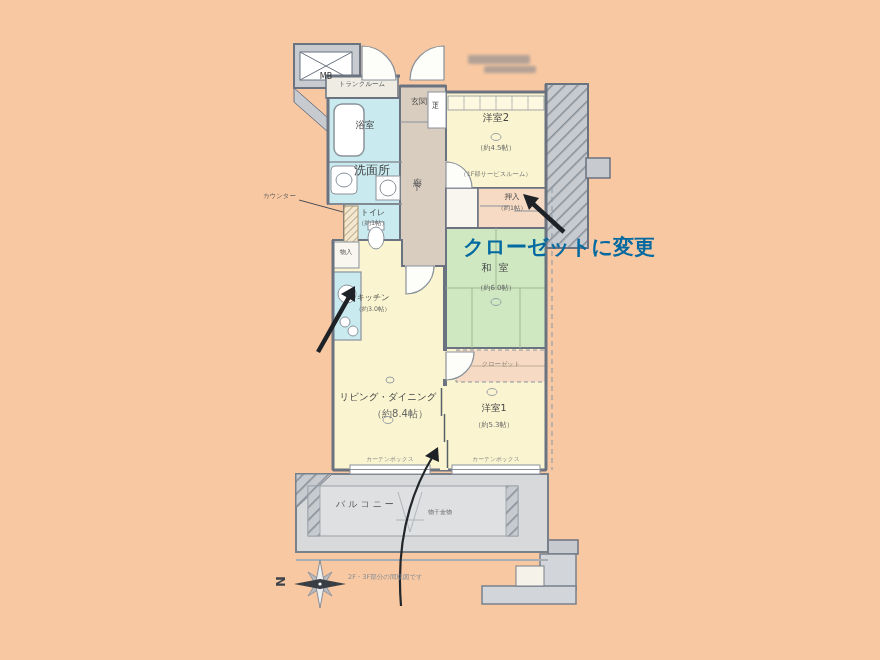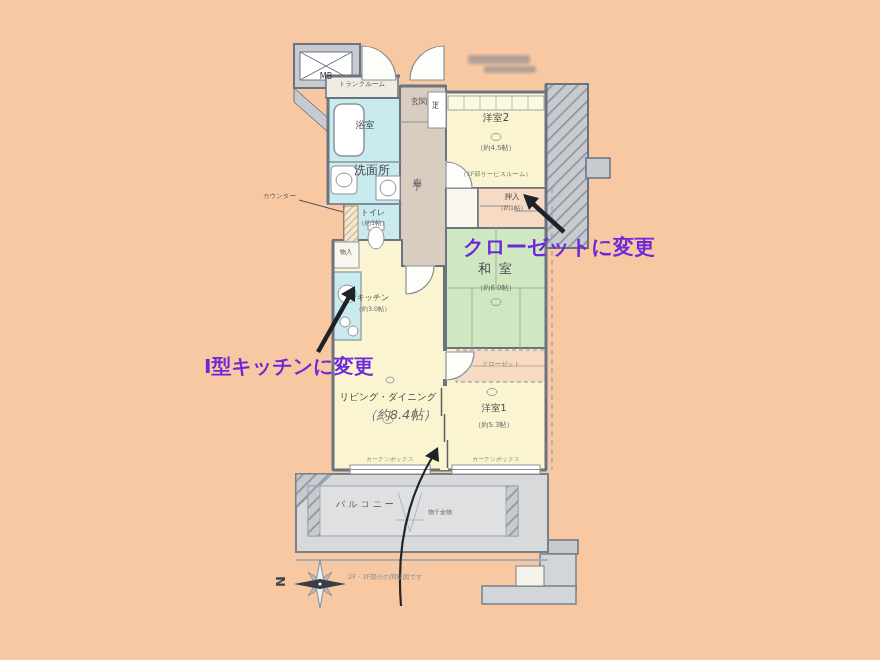--- a/index.html
+++ b/index.html
@@ -14,21 +14,21 @@
   .dim{color:#666;text-align:center;}
   .faint{color:#858c94;}
   .vert{writing-mode:vertical-rl;text-orientation:upright;}
   .blurry{filter:blur(0.4px);}
   .smudge{position:absolute;background:rgba(122,130,140,.55);filter:blur(1.6px);border-radius:2px;}
   .watermark{
     position:absolute;left:182px;top:301px;font-size:40px;font-weight:800;
     color:#82705f;opacity:.92;letter-spacing:1px;white-space:nowrap;filter:blur(.3px);
   }
   .anno{
-    position:absolute;font-weight:700;color:#6d28d9;white-space:nowrap;filter:blur(.3px);
+    position:absolute;font-weight:700;color:#0369a1;white-space:nowrap;filter:blur(.3px);
   }
 </style>
 </head>
 <body>
 
 <div class="stage">
 
 <svg width="880" height="660" viewBox="0 0 880 660">
   <defs>
     <pattern id="hatchGray" width="9" height="9" patternUnits="userSpaceOnUse" patternTransform="rotate(45)">
@@ -184,34 +184,33 @@
   <div class="lbl c dim" style="left:346px;top:220px;width:54px;font-size:6.5px;">（約1帖）</div>
   <div class="lbl" style="left:250px;top:193px;width:46px;font-size:6.5px;color:#555;text-align:right;">カウンター</div>
   <div class="lbl c" style="left:398px;top:97px;width:42px;font-size:8px;">玄関</div>
   <div class="lbl vert" style="left:431px;top:96px;font-size:7px;color:#555;">下足</div>
   <div class="lbl vert" style="left:412px;top:170px;font-size:9px;color:#555;letter-spacing:6px;">廊下</div>
   <div class="lbl c" style="left:446px;top:112px;width:100px;font-size:10px;">洋室2</div>
   <div class="lbl c dim" style="left:446px;top:144px;width:100px;font-size:7px;">（約4.5帖）</div>
   <div class="lbl c" style="left:444px;top:170px;width:104px;font-size:6.3px;color:#777;">（1F部サービスルーム）</div>
   <div class="lbl c" style="left:478px;top:193px;width:68px;font-size:7.5px;">押入</div>
   <div class="lbl c dim" style="left:478px;top:204px;width:68px;font-size:6.3px;">（約1帖）</div>
-  <div class="lbl c" style="left:446px;top:262px;width:100px;font-size:13px;letter-spacing:2px;">和 室</div>
+  <div class="lbl c" style="left:446px;top:262px;width:100px;font-size:10px;letter-spacing:2px;">和 室</div>
   <div class="lbl c dim" style="left:446px;top:284px;width:100px;font-size:7px;">（約6.0帖）</div>
   <div class="lbl c" style="left:331px;top:248px;width:30px;font-size:6.3px;color:#555;">物入</div>
   <div class="lbl c" style="left:344px;top:293px;width:58px;font-size:8px;">キッチン</div>
   <div class="lbl c dim" style="left:344px;top:305px;width:58px;font-size:6.3px;">（約3.0帖）</div>
   <div class="lbl c" style="left:334px;top:392px;width:108px;font-size:9.5px;">リビング・ダイニング</div>
-  <div class="lbl c dim" style="left:334px;top:408px;width:132px;font-size:13px;font-style:italic;">（約8.4帖）</div>
+  <div class="lbl c dim" style="left:334px;top:408px;width:132px;font-size:10px;">（約8.4帖）</div>
   <div class="lbl c" style="left:446px;top:403px;width:96px;font-size:9.5px;">洋室1</div>
   <div class="lbl c dim" style="left:446px;top:421px;width:96px;font-size:7px;">（約5.3帖）</div>
   <div class="lbl c" style="left:456px;top:360px;width:90px;font-size:6.3px;color:#8a8378;">クローゼット</div>
   <div class="lbl" style="left:336px;top:499px;font-size:9px;color:#555;letter-spacing:3px;">バルコニー</div>
   <div class="lbl c dim" style="left:418px;top:509px;width:44px;font-size:6px;">物干金物</div>
   <div class="lbl c" style="left:348px;top:456px;width:84px;font-size:5.8px;color:#888;">カーテンボックス</div>
   <div class="lbl c" style="left:452px;top:456px;width:88px;font-size:5.8px;color:#888;">カーテンボックス</div>
   <div class="lbl faint blurry" style="left:348px;top:542px;font-size:6.5px;margin-top:32px;">2F・3F部分の間取図です</div>
   <div class="lbl" style="left:276px;top:574px;font-size:13px;font-weight:700;color:#3f444b;transform:rotate(-90deg);">N</div>
 
 
   <div class="anno" style="left:463px;top:233px;font-size:21px;">クローゼットに変更</div>
-  <div class="anno" style="left:204px;top:353px;font-size:20px;">Ⅰ型キッチンに変更</div>
 
 </div>
 
 </body></html>

